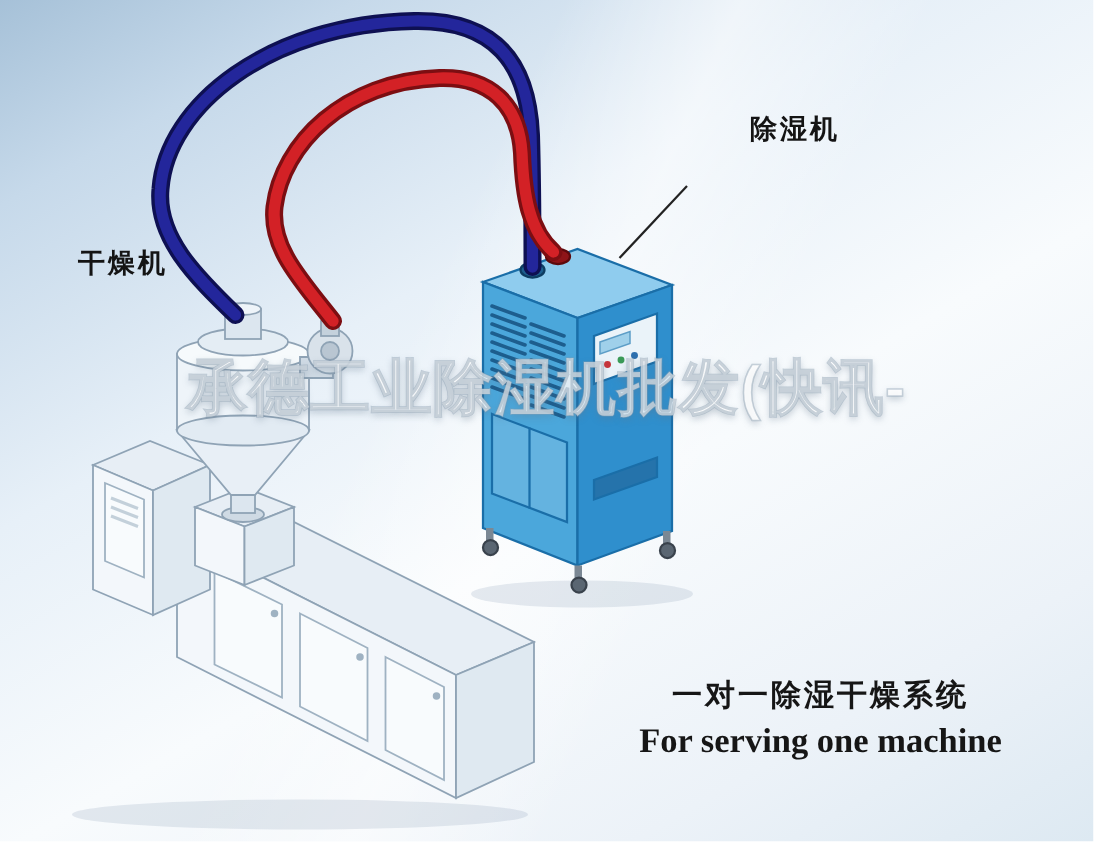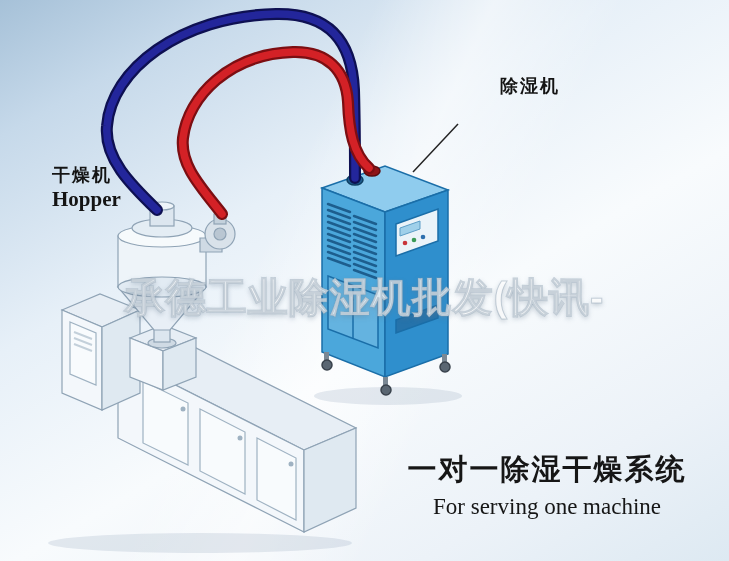--- a/index.html
+++ b/index.html
@@ -18,25 +18,24 @@
   .label-cn { font-size:18px; font-weight:bold; letter-spacing:2px; }
   .label-en { font-family:"Liberation Serif", serif; font-size:21px; font-weight:bold; }
   .hopper-label { left:52px; top:163px; text-align:left; }
   .dehu-label { left:450px; top:74px; width:160px; text-align:center; }
   .watermark {
     position:absolute; left:0; top:237px; width:100%; z-index:5;
     text-align:center; font-size:40px; font-weight:bold; line-height:1.1; letter-spacing:1px;
     color:rgba(255,255,255,0.82);
     -webkit-text-stroke:1px rgba(138,158,176,0.45);
     text-shadow:0 2px 5px rgba(96,118,140,0.38);
-    margin-top:38px;
   }
   .caption { position:absolute; left:398px; top:450px; width:298px; text-align:center; z-index:5; color:#161616; }
-  .caption-cn { font-size:29px; font-weight:bold; letter-spacing:2px; }
-  .caption-en { font-family:"Liberation Serif", serif; font-size:23px; font-weight:normal; margin-top:4px; }
+  .caption-cn { font-size:20px; font-weight:bold; letter-spacing:2px; }
+  .caption-en { font-family:"Liberation Serif", serif; font-size:23px; font-weight:bold; margin-top:4px; }
 </style>
 </head>
 <body>
 
 <div class="stage">
 
   <svg class="scene-svg" width="729" height="561" viewBox="0 0 729 561">
 
     <ellipse cx="200" cy="543" rx="152" ry="10" fill="rgba(120,145,170,0.18)"></ellipse>
     <ellipse cx="388" cy="396" rx="74" ry="9" fill="rgba(120,145,170,0.18)"></ellipse>
@@ -108,21 +107,20 @@
     <g fill="none" stroke-linecap="round">
       <path stroke-width="12" d="M157,210 C130,184 104,158 107,126 C111,70 180,16 276,14 C330,13 352,42 354,90 C355,125 355,158 355,178" stroke="#0e1052"></path>
       <path stroke-width="7.5" d="M157,210 C130,184 104,158 107,126 C111,70 180,16 276,14 C330,13 352,42 354,90 C355,125 355,158 355,178" stroke="#23269b"></path>
       <path stroke-width="12" d="M222,214 C200,186 180,165 183,138 C188,96 230,54 293,52 C327,51 346,70 348,102 C349,130 353,154 369,168" stroke="#7c0e12"></path>
       <path stroke-width="7.5" d="M222,214 C200,186 180,165 183,138 C188,96 230,54 293,52 C327,51 346,70 348,102 C349,130 353,154 369,168" stroke="#d32126"></path>
     </g>
   </svg>
 
   <div class="equip-label hopper-label">
     <div class="label-cn">干燥机</div>
-    <div class="label-en">Hopper</div>
   </div>
 
   <div class="equip-label dehu-label">
     <div class="label-cn">除湿机</div>
   </div>
 
   <div class="watermark">
     <div>承德工业除湿机批发(快讯-</div>
   </div>
 

